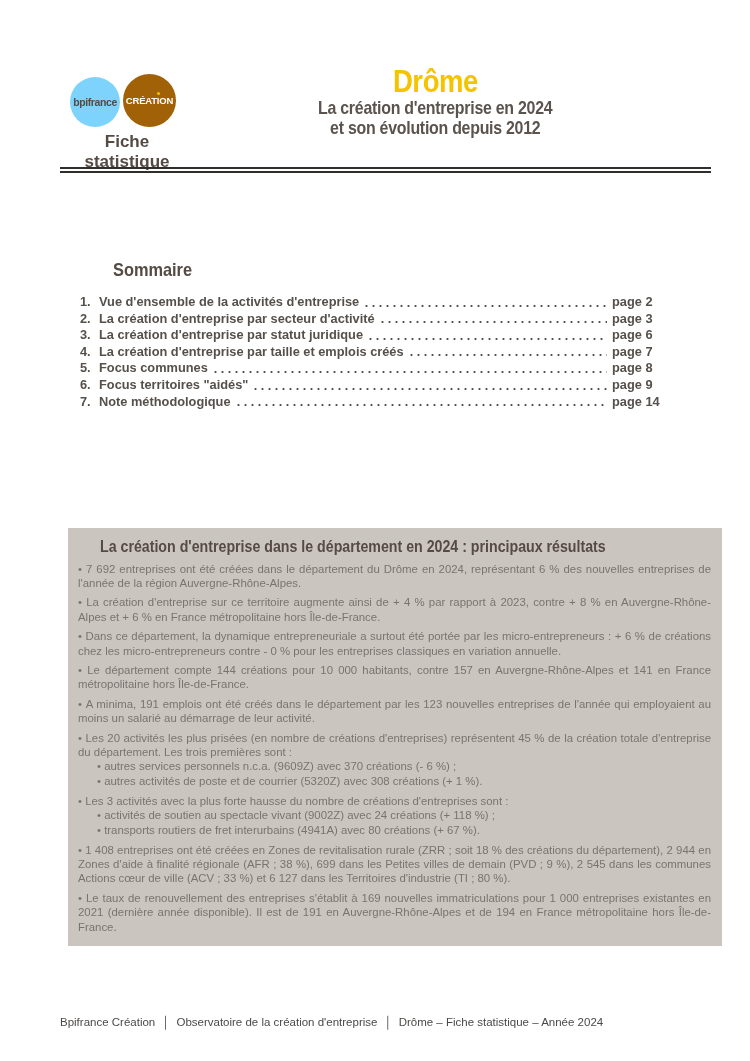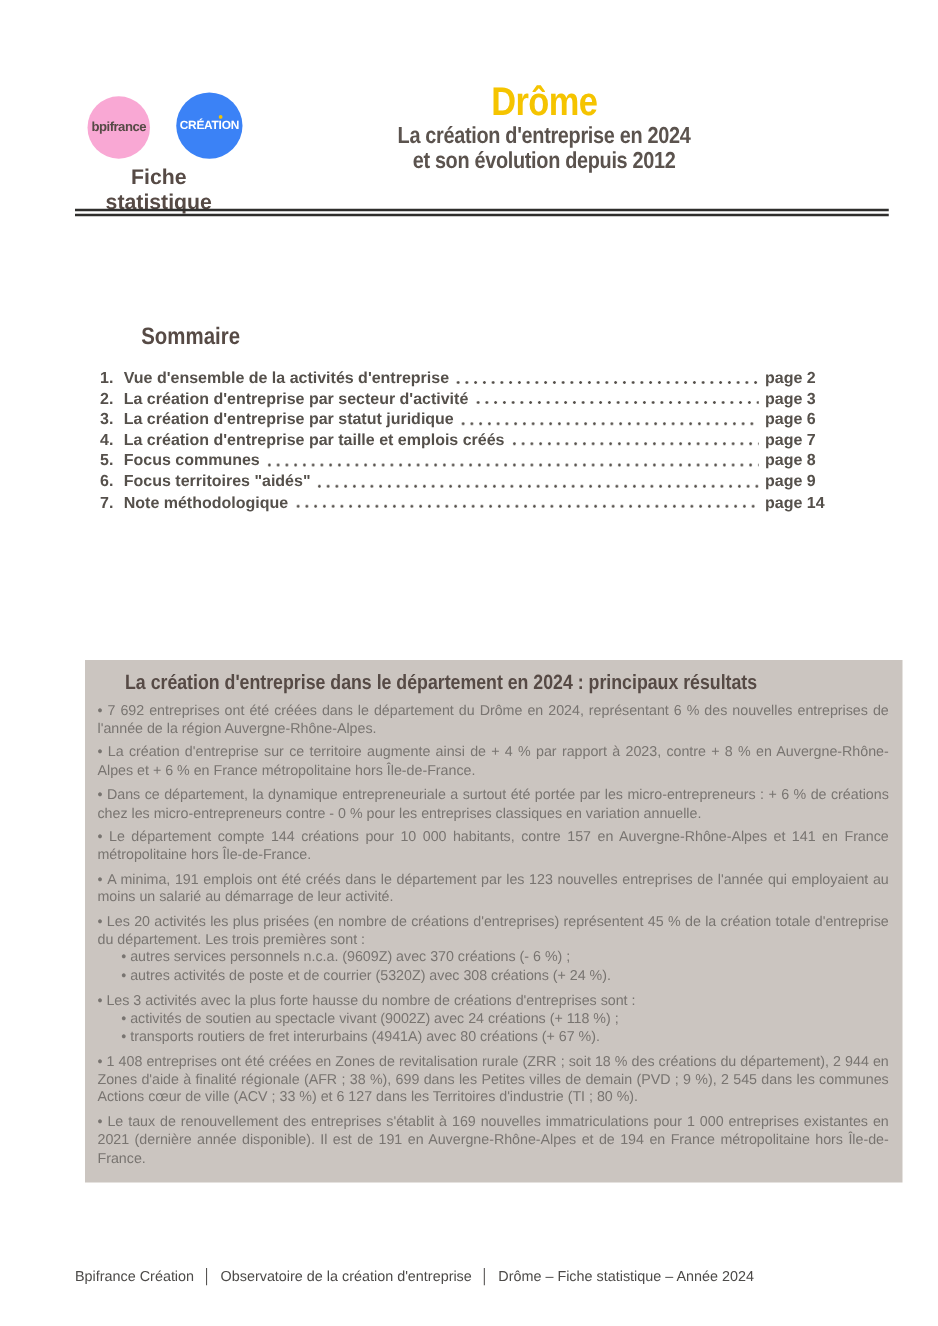--- a/index.html
+++ b/index.html
@@ -8,23 +8,23 @@
     width: 750px; height: 1061px; position: relative;
     font-family: "Liberation Sans", "DejaVu Sans", sans-serif;
     color: #564A45; overflow: hidden;
   }
   .cond { display: inline-block; transform: scaleX(0.86); transform-origin: left center; }
   .cond-c { display: inline-block; transform: scaleX(0.86); transform-origin: center center; }
 
   
   .logo-wrap { position: absolute; left: 62px; top: 74px; width: 130px; }
   .logo-circle { position: absolute; border-radius: 50%; display: flex; align-items: center; justify-content: center; }
-  .logo-bpi { left: 8px; top: 3px; width: 50px; height: 50px; background: #f9a8d4; z-index: 1; }
+  .logo-bpi { left: 8px; top: 3px; width: 50px; height: 50px; background: #7dd3fc; z-index: 1; }
   .logo-bpi span { font-size: 10.5px; font-weight: bold; color: #564A45; letter-spacing: -0.4px; }
-  .logo-creation { left: 79px; top: 0; width: 53px; height: 53px; background: #3b82f6; }
+  .logo-creation { left: 61px; top: 0; width: 53px; height: 53px; background: #a16207; }
   .logo-creation .cr-txt { font-size: 9.5px; font-weight: bold; color: #ffffff; letter-spacing: -0.2px; white-space: nowrap; }
   .cr-i { position: relative; }
   .cr-i::before { content: ""; position: absolute; left: 50%; top: -3.5px; margin-left: -1.5px;
                   width: 3px; height: 3px; border-radius: 50%; background: #F5C400; }
   .logo-tagline { position: absolute; left: 0; top: 58px; width: 130px; text-align: center;
                   font-size: 17px; font-weight: bold; color: #564A45; }
 
   .title-block { position: absolute; left: 255px; top: 64px; width: 360px; text-align: center; }
   .doc-title { font-size: 32px; font-weight: bold; color: #F5C400; letter-spacing: -0.5px; line-height: 34px; }
   .doc-subtitle { font-size: 18.5px; font-weight: bold; color: #5B534E; line-height: 19.5px; letter-spacing: -0.3px; }
@@ -158,21 +158,21 @@
     <span class="para-text">A minima, 191 emplois ont été créés dans le département par les 123 nouvelles entreprises de l'année qui employaient au moins un salarié au démarrage de leur activité.</span>
     
   </div>
 
   <div class="box-paragraph">
     <span class="para-text">Les 20 activités les plus prisées (en nombre de créations d'entreprises) représentent 45 % de la création totale d'entreprise du département. Les trois premières sont :</span>
     <ul class="sub-bullet-list">
   <li class="sub-bullet">autres services personnels n.c.a. (9609Z) avec 370 créations (- 6 %) ;</li>
 
 
-  <li class="sub-bullet">autres activités de poste et de courrier (5320Z) avec 308 créations (+ 24 %).</li>
+  <li class="sub-bullet">autres activités de poste et de courrier (5320Z) avec 308 créations (+ 1 %).</li>
 </ul>
   </div>
 
   <div class="box-paragraph">
     <span class="para-text">Les 3 activités avec la plus forte hausse du nombre de créations d'entreprises sont :</span>
     <ul class="sub-bullet-list">
   <li class="sub-bullet">activités de soutien au spectacle vivant (9002Z) avec 24 créations (+ 118 %) ;</li>
 
 
   <li class="sub-bullet">transports routiers de fret interurbains (4941A) avec 80 créations (+ 67 %).</li>

